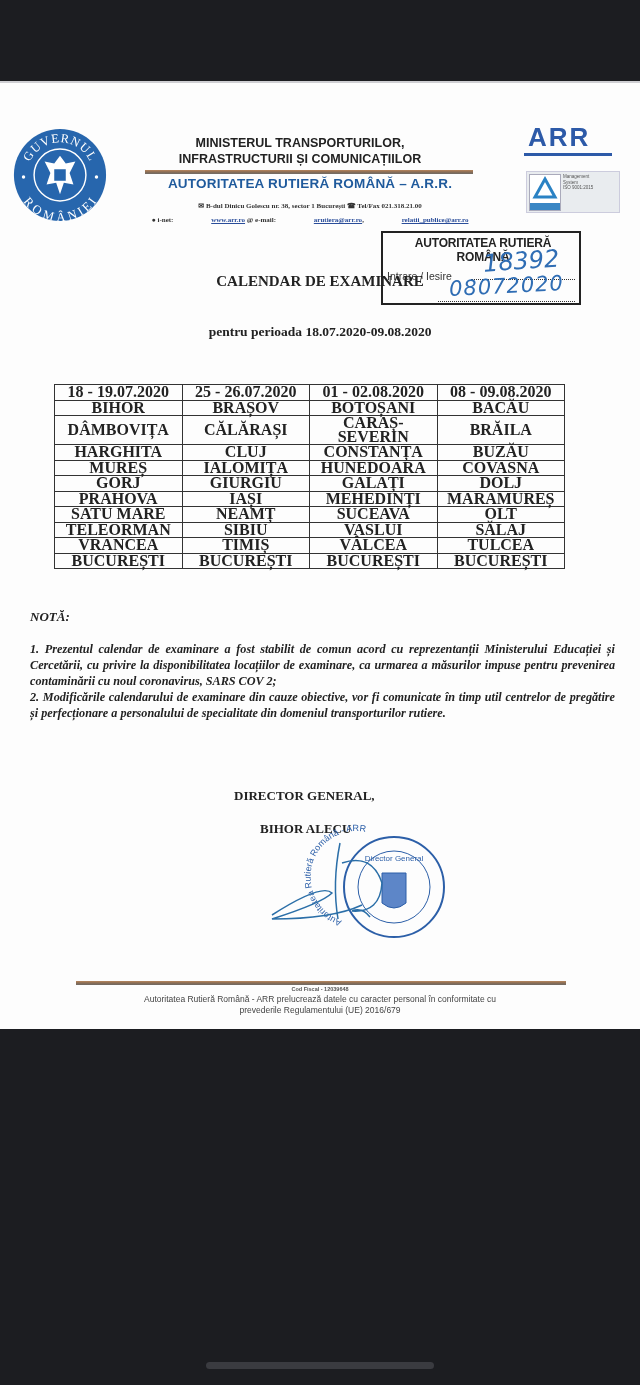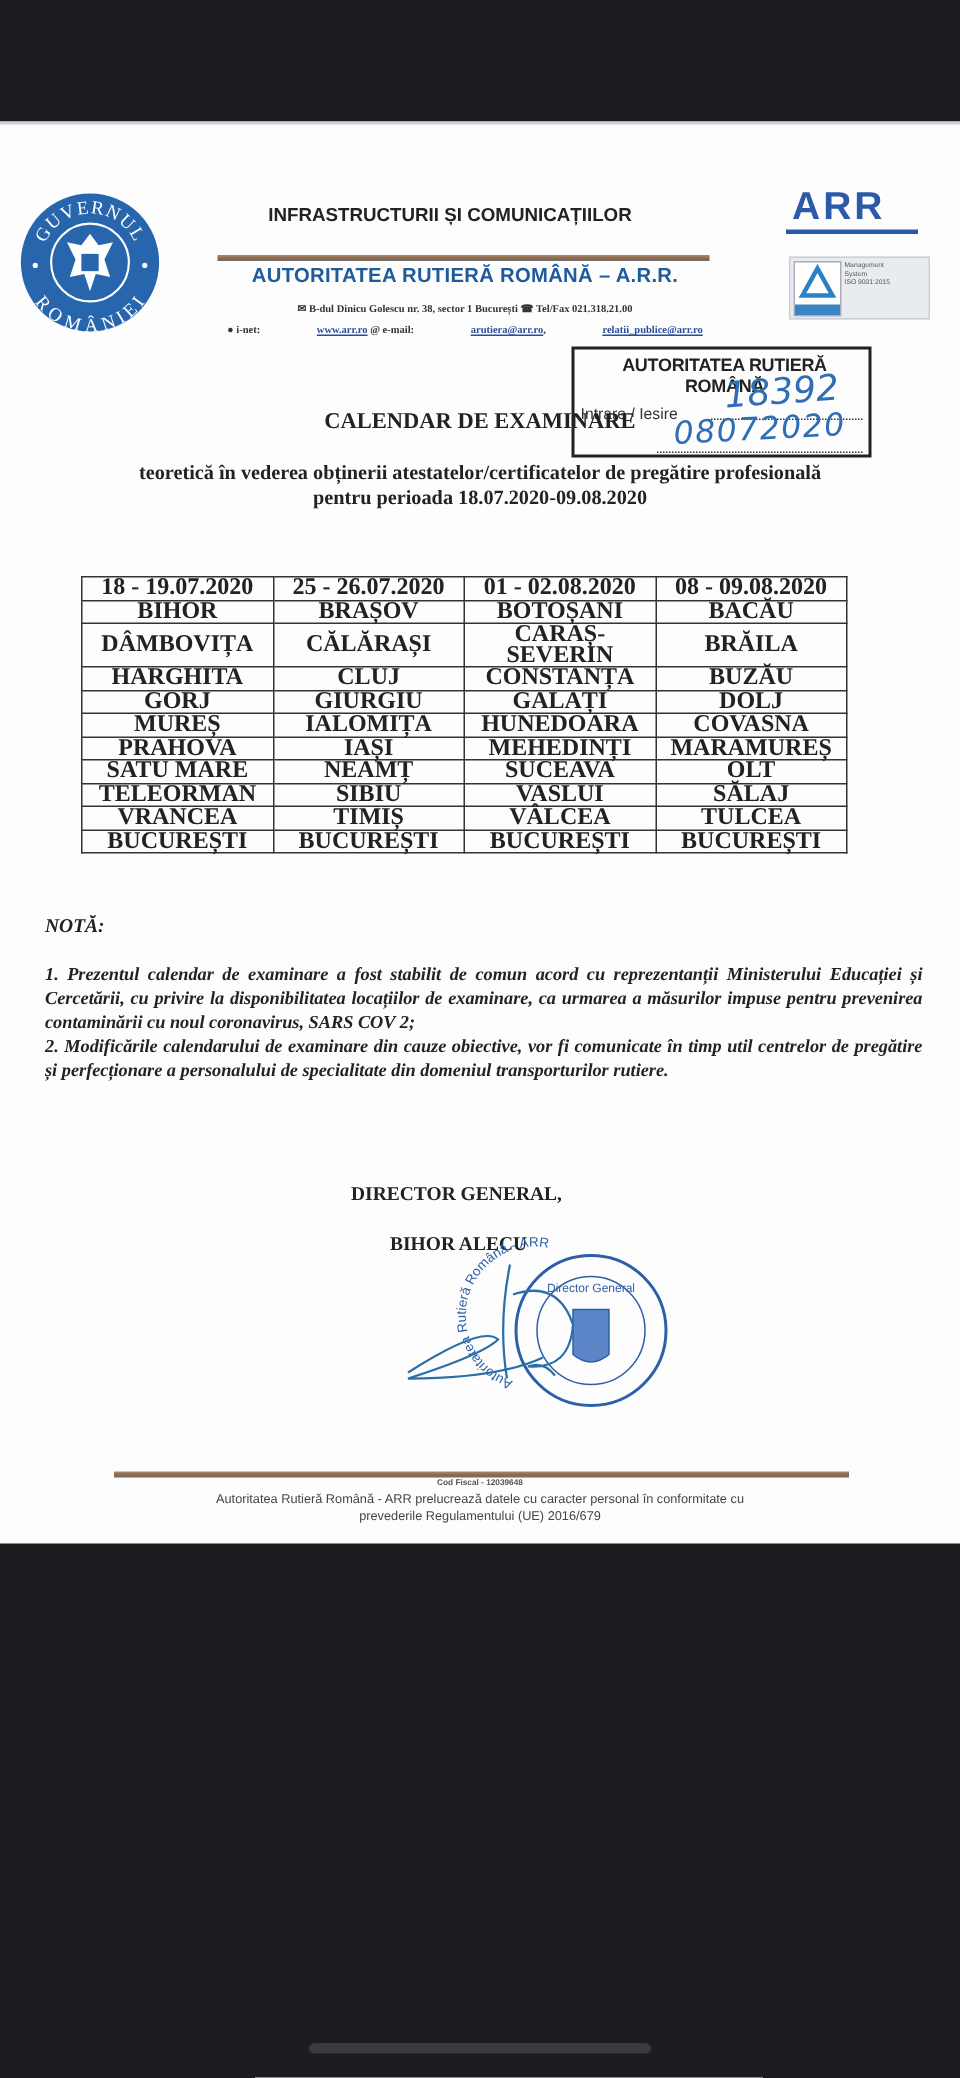--- a/index.html
+++ b/index.html
@@ -73,20 +73,21 @@
     <circle cx="50" cy="50" r="27" fill="none" stroke="#fff" stroke-width="1.5"></circle>
     <text font-family="Liberation Serif, serif" font-size="13" fill="#fff" letter-spacing="1"><textPath href="#arcTop" startOffset="50%" text-anchor="middle">GUVERNUL</textPath></text>
     <text font-family="Liberation Serif, serif" font-size="13" fill="#fff" letter-spacing="1" dy="10"><textPath href="#arcBot" startOffset="50%" text-anchor="middle">ROMÂNIEI</textPath></text>
     <circle cx="12" cy="52" r="1.8" fill="#fff"></circle>
       <circle cx="88" cy="52" r="1.8" fill="#fff"></circle>
     <path d="M50 30 L56 38 L66 36 L60 48 L64 60 L54 58 L50 70 L46 58 L36 60 L40 48 L34 36 L44 38 Z" fill="#fff"></path>
     <rect x="44" y="44" width="12" height="12" fill="#2766ad"></rect>
   </svg>
 
   <div class="abs ministry">
+    <div>MINISTERUL TRANSPORTURILOR,</div>
     <div>INFRASTRUCTURII ȘI  COMUNICAȚIILOR</div>
   </div>
   <div class="abs hr-top"></div>
   <div class="abs arr-title">AUTORITATEA RUTIERĂ ROMÂNĂ – A.R.R.</div>
   <div class="abs contact">
     <div>
       <span>✉</span>
       <span>B-dul Dinicu Golescu nr. 38, sector 1 București</span>
       <span>☎</span>
       <span>Tel/Fax 021.318.21.00</span>
@@ -123,21 +124,20 @@
   <div class="abs stamp">
     <div class="head">AUTORITATEA RUTIERĂ ROMÂNĂ</div>
     <div class="num">18392</div>
     <div class="lbl">Intrare / Iesire</div>
     <div class="dots"></div>
     <div class="date">08072020</div>
     <div class="dots2"></div>
   </div>
 
   <div class="abs doc-title t1">CALENDAR DE EXAMINARE</div>
-  <div class="abs doc-title t2">teoretică în vederea obținerii atestatelor/certificatelor de pregătire profesională</div>
   <div class="abs doc-title t3">pentru perioada 18.07.2020-09.08.2020</div>
 
   <table class="cal">
     <thead>
       <tr>
         <th>18 - 19.07.2020</th>
         <th>25 - 26.07.2020</th>
         <th>01 - 02.08.2020</th>
         <th>08 - 09.08.2020</th>
       </tr>
@@ -155,30 +155,30 @@
           <td>CARAȘ-SEVERIN</td>
           <td>BRĂILA</td>
         </tr>
         <tr>
           <td>HARGHITA</td>
           <td>CLUJ</td>
           <td>CONSTANȚA</td>
           <td>BUZĂU</td>
         </tr>
         <tr>
+          <td>MUREȘ</td>
+          <td>IALOMIȚA</td>
+          <td>HUNEDOARA</td>
+          <td>COVASNA</td>
+        </tr>
+        <tr>
           <td>GORJ</td>
           <td>GIURGIU</td>
           <td>GALAȚI</td>
           <td>DOLJ</td>
-        </tr>
-        <tr>
-          <td>MUREȘ</td>
-          <td>IALOMIȚA</td>
-          <td>HUNEDOARA</td>
-          <td>COVASNA</td>
         </tr>
         <tr>
           <td>PRAHOVA</td>
           <td>IAȘI</td>
           <td>MEHEDINȚI</td>
           <td>MARAMUREȘ</td>
         </tr>
         <tr>
           <td>SATU MARE</td>
           <td>NEAMȚ</td>

